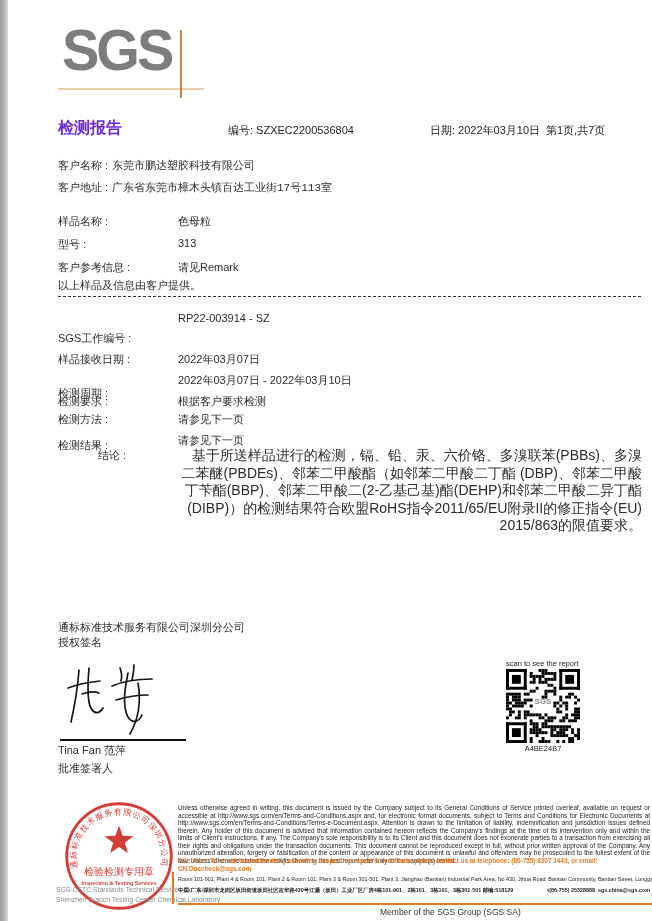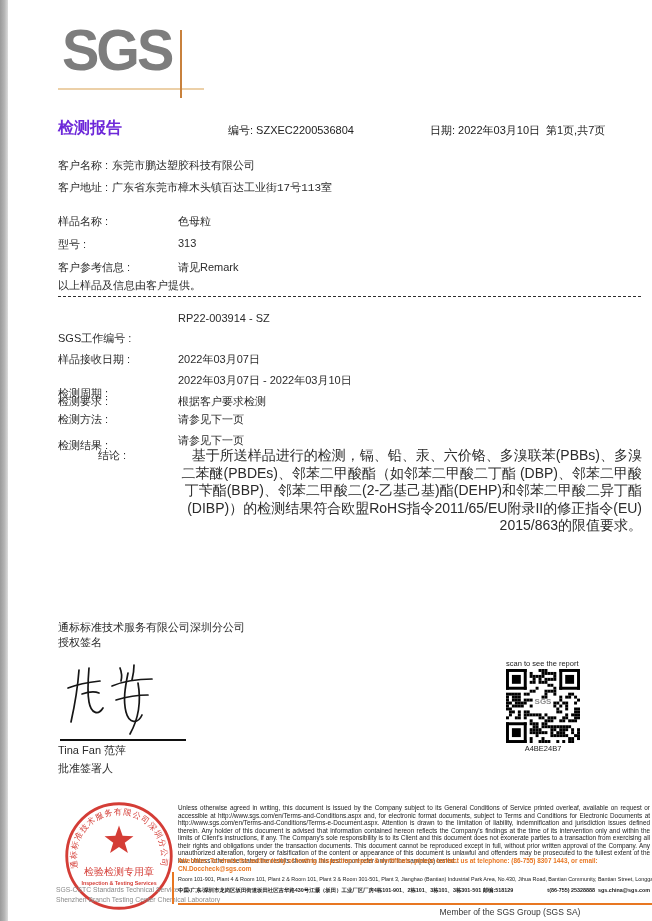--- a/index.html
+++ b/index.html
@@ -43,21 +43,21 @@
     line-height:7.5px;color:#222;text-align:justify;}
   #attention-text{position:absolute;left:178px;top:857px;width:472px;font-size:6.4px;
     line-height:7.5px;font-weight:700;}
   #addr-tick{position:absolute;left:172px;top:872px;width:2px;height:32px;}
   .addr-row{position:absolute;left:178px;width:472px;font-size:5.4px;color:#222;
     white-space:nowrap;display:flex;justify-content:space-between;}
   #addr-en{top:876px;}
   #addr-cn{top:887px;font-weight:700;}
   .addr-right{margin-left:6px;}
   #footer-hline{position:absolute;left:178px;top:903px;width:474px;height:1.5px;}
-  #member-line{position:absolute;left:380px;top:907px;width:260px;text-align:center;
+  #member-line{position:absolute;left:380px;top:907px;width:260px;
     font-size:8.5px;color:#333;}
 </style>
 </head>
 <body>
 
 <div id="page">
   <div id="edge-strip"></div>
 
   <div id="sgs-logo">SGS</div>
   <div id="logo-hline"></div>

